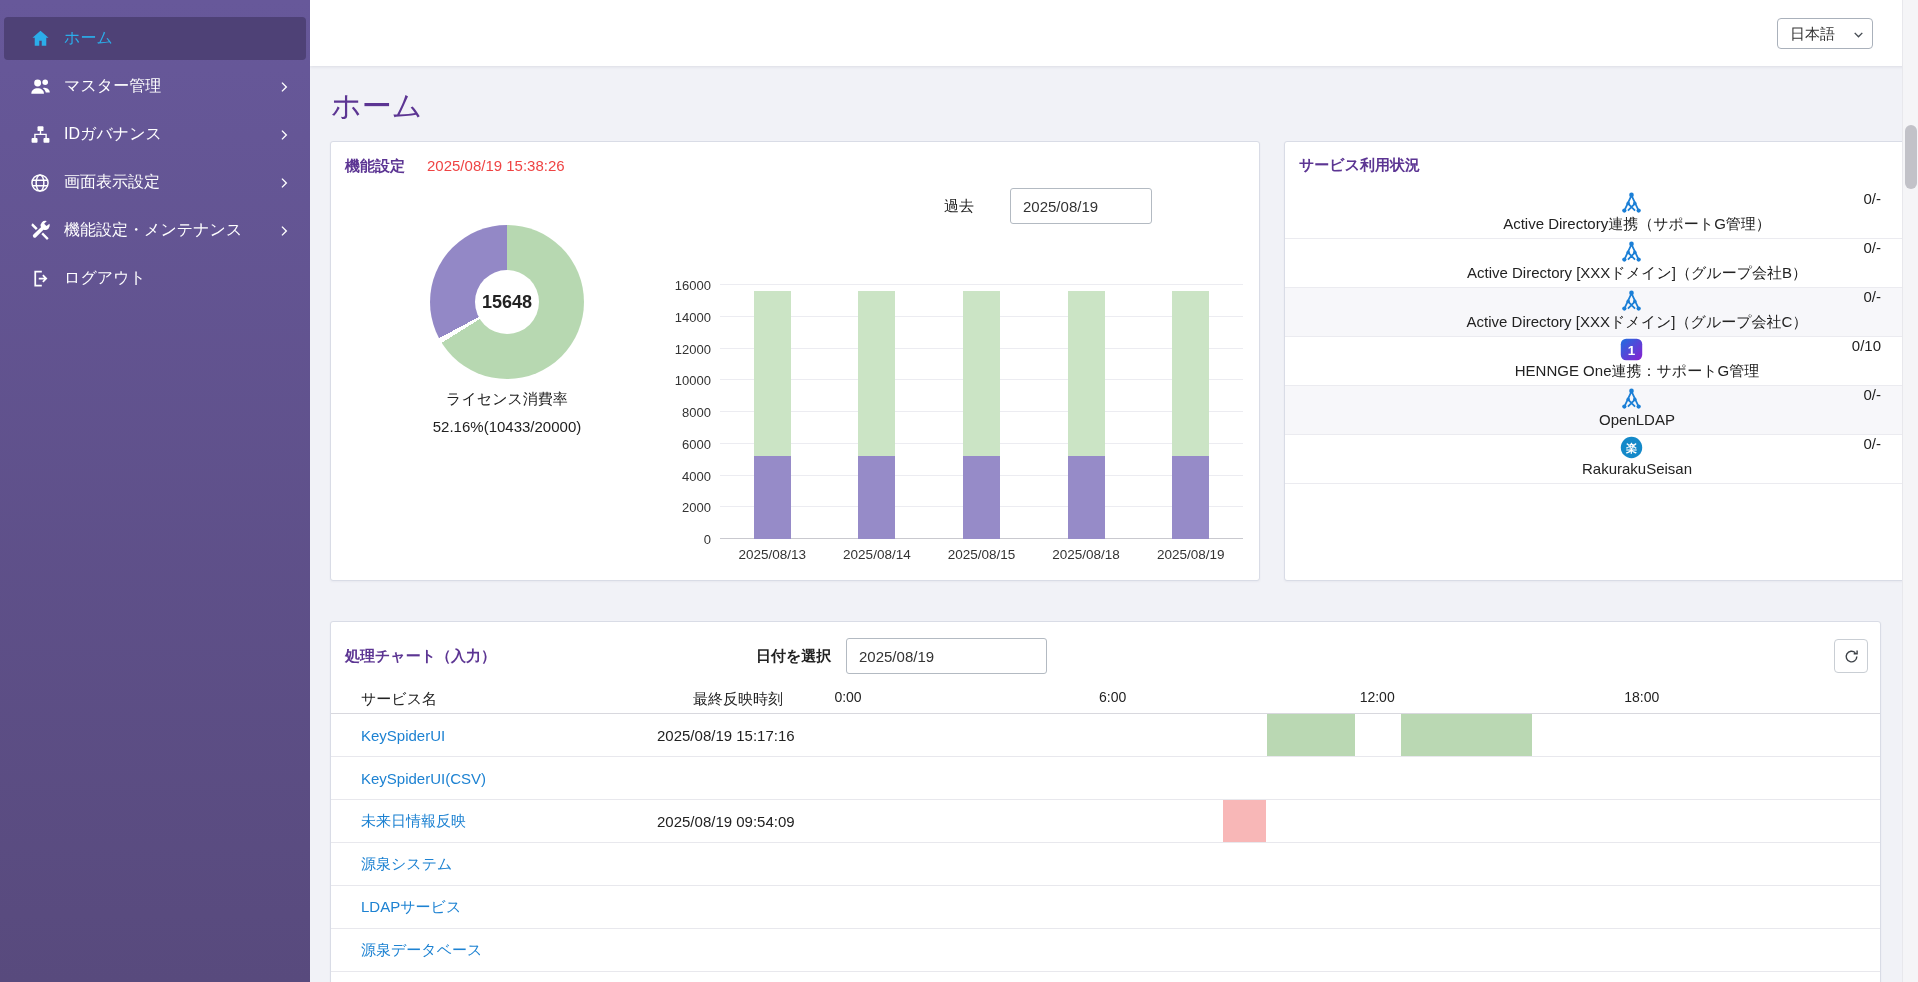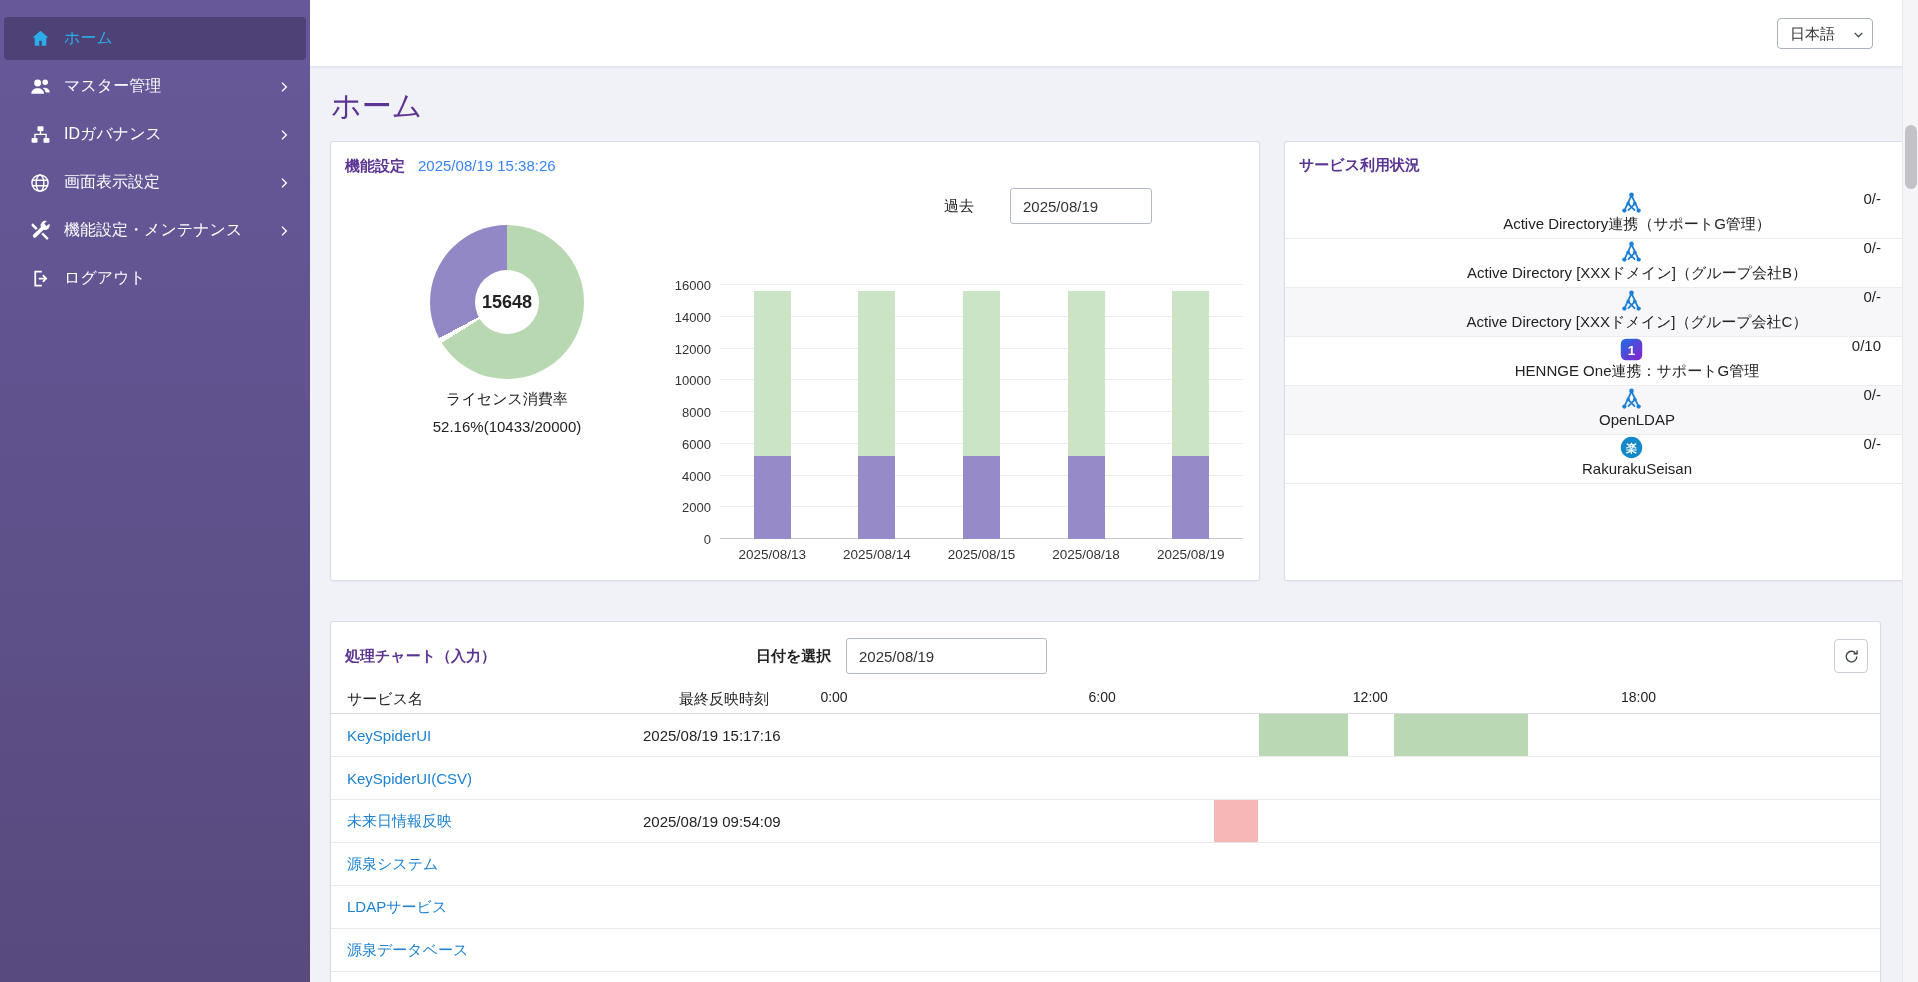--- a/index.html
+++ b/index.html
@@ -37,21 +37,21 @@
   .panel { position:absolute; background:#fff; border:1px solid var(--panel-border); border-radius:3px;
            box-shadow:0 1px 2px rgba(60,60,90,.05); }
   #user-panel    { left:20px;  top:75px;  width:930px;  height:440px; }
   #service-panel { left:974px; top:75px;  width:679px;  height:440px; }
   #process-panel { left:20px;  top:555px; width:1551px; height:440px; }
 
   .panel-title { color:var(--title-purple); font-weight:bold; font-size:15px; }
 
   
   .up-head { position:absolute; left:14px; top:15px; display:flex; align-items:baseline; }
-  .up-ts { margin-left:13px; color:#3b82f6; font-size:15px; }
+  .up-ts { margin-left:22px; color:#ef4444; font-size:15px; }
   .sel-wrap { position:absolute; border:1px solid #b3bac2; border-radius:3px; background:#fff; }
   .sel-wrap select { appearance:none; -webkit-appearance:none; border:0; background:transparent; width:100%;
                      height:100%; font-size:15px; padding:0 26px 0 11px; color:#333; font-family:inherit; }
   .sel-wrap .dd { position:absolute; right:8px; top:11px; pointer-events:none; display:flex; }
   #period-sel { left:353px; top:46px; width:220px; height:36px; }
   .past-label { position:absolute; left:613px; top:55px; font-size:15px; color:#222; }
   .txt-input { position:absolute; border:1px solid #b3bac2; border-radius:3px; background:#fff;
                font-size:15px; padding:0 12px; color:#333; font-family:inherit; }
   #user-date { left:679px; top:46px; width:142px; height:36px; }
 
@@ -83,21 +83,21 @@
   .svc-scroll { position:absolute; right:13px; top:48px; width:6px; height:336px; background:#f0f0f4; border-radius:3px; }
   .svc-thumb { position:absolute; left:0; top:163px; width:6px; height:55px; background:#b5b5bc; border-radius:3px; }
 
   
   #process-panel .panel-title { position:absolute; left:14px; top:25px; }
   .pp-datelabel { position:absolute; left:425px; top:25px; font-weight:bold; font-size:15px; }
   #proc-date { left:515px; top:16px; width:201px; height:36px; }
   .refresh-btn { position:absolute; right:12px; top:17px; width:34px; height:34px; border:1px solid #c9ced4;
                  border-radius:4px; background:#fff; display:flex; align-items:center; justify-content:center; cursor:pointer; }
   .proc-table { position:absolute; left:0; right:0; top:64px; }
-  .proc-hrow, .proc-row { display:grid; grid-template-columns:296px 190px 1fr; align-items:center; padding-left:16px; }
+  .proc-hrow, .proc-row { display:grid; grid-template-columns:296px 190px 1fr; align-items:center; padding-left:30px; }
   .proc-hrow { height:28px; border-bottom:1px solid #d8d8de; font-size:15px; color:#222; }
   .proc-hrow .h-time { padding-left:36px; }
   .tl-ticks { position:relative; height:100%; }
   .tl-ticks span { position:absolute; top:3px; transform:translateX(-50%); font-size:14px; color:#222; }
   .proc-row { height:43px; border-bottom:1px solid #e8e8ed; }
   .proc-row a { color:var(--link-blue); text-decoration:none; font-size:15px; cursor:pointer; }
   .proc-time { font-size:15px; color:#222; }
   .tl-cell { position:relative; height:100%; }
   .tl-block { position:absolute; top:0; bottom:0; }
   .tl-block.success { background:var(--block-green); }

